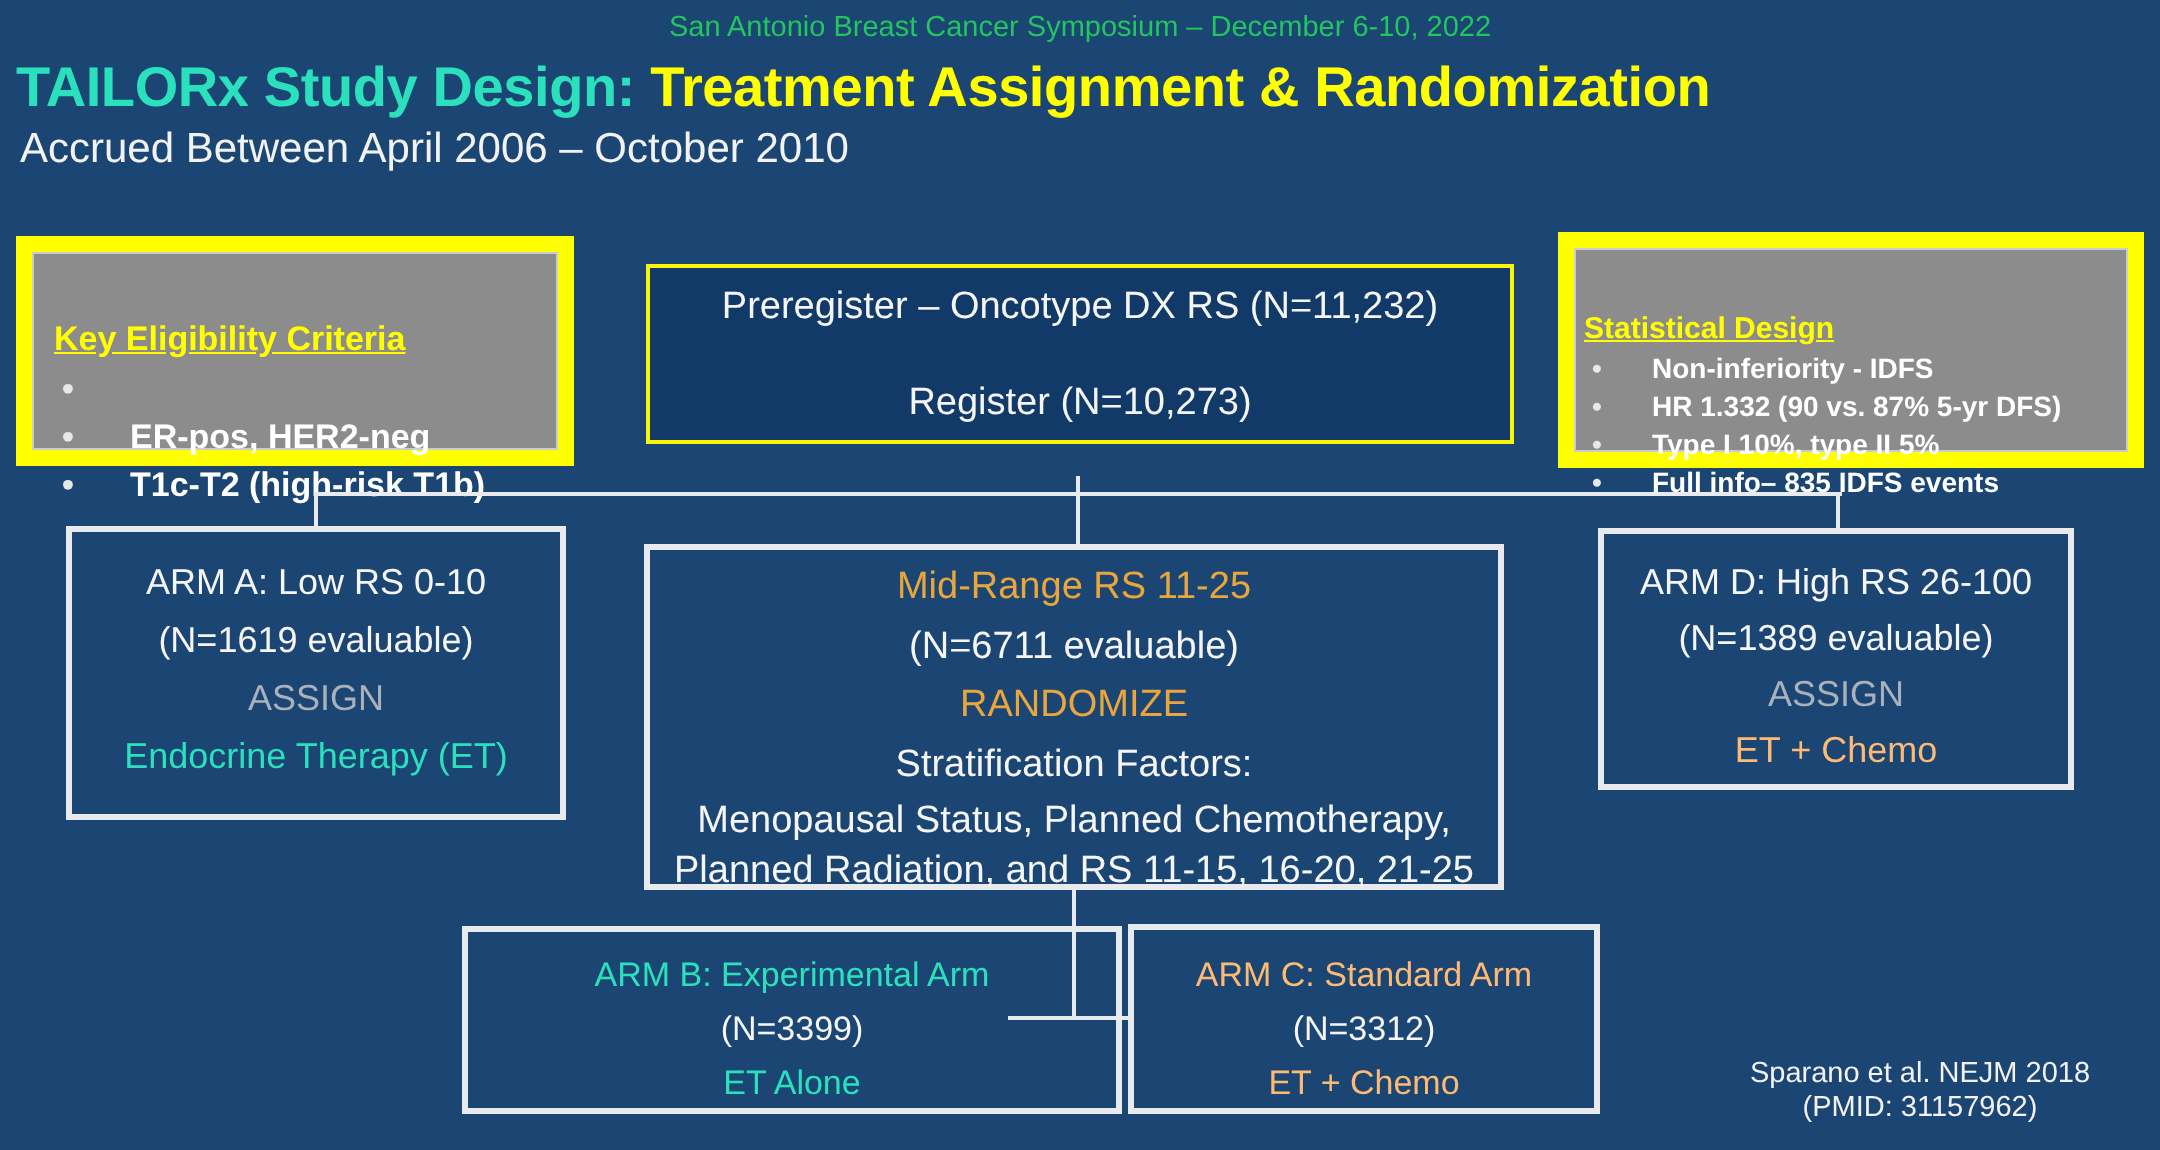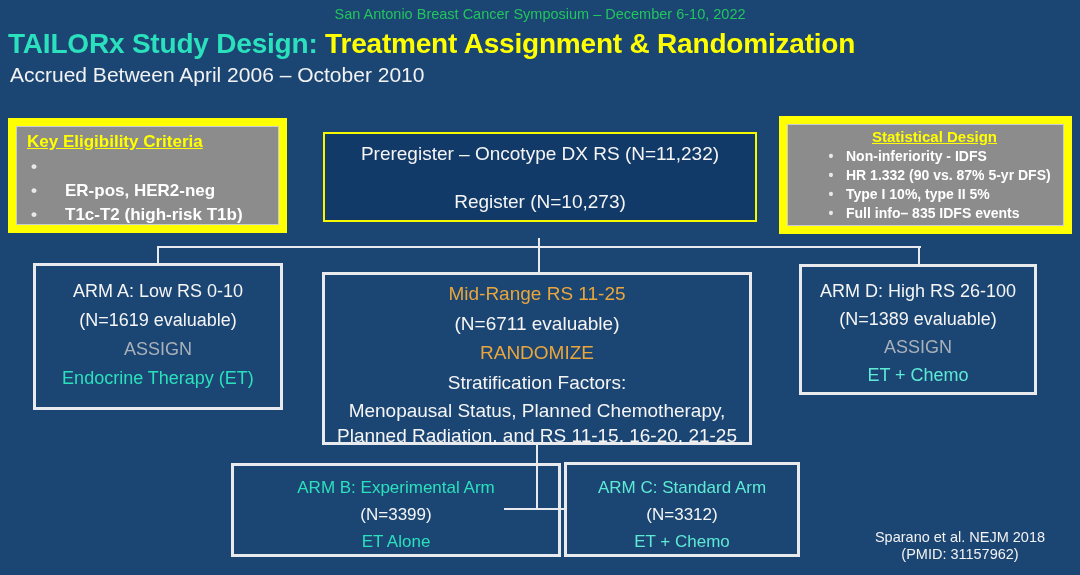--- a/index.html
+++ b/index.html
@@ -17,24 +17,24 @@
   .title .yellow{color:#ffff00;}
   .subtitle{top:63px;left:10px;font-size:21px;color:#f2f2f2;}
   
   .callout{border:8px solid #ffff00;background:#ffff00;box-sizing:border-box;}
   .callout .panel{
     background:#8c8c8c;border:1px solid #c9cdd1;width:100%;height:100%;
     box-sizing:border-box;font-weight:bold;
   }
   .callout.elig{left:8px;top:118px;width:279px;height:115px;}
   .callout.stat{left:779px;top:116px;width:293px;height:118px;}
-  .panel .head{color:#ffff00;text-decoration:underline;}
+  .panel .head{color:#ffff00;text-decoration:underline;margin-top:28px;}
   .elig .panel{padding:5px 8px 0 10px;font-size:17px;}
   .elig .panel .head{font-size:17px;margin-bottom:3px;}
-  .stat .panel{padding:3px 6px 0 24px;font-size:14px;text-align:center;}
+  .stat .panel{padding:3px 6px 0 4px;font-size:14px;}
   .stat .panel .head{font-size:15px;margin-bottom:2px;}
   .blist{list-style:none;margin:0;padding:0;}
   .blist li{display:flex;color:#ffffff;}
   .elig .blist li{line-height:24px;}
   .stat .blist li{line-height:19px;}
   .blist .dot{flex:0 0 auto;color:#e8e8e8;}
   .elig .blist .dot{width:34px;padding-left:4px;}
   .stat .blist .dot{width:30px;padding-left:4px;}
   
   .fbox{box-sizing:border-box;border:3px solid #e8eaed;text-align:center;}
@@ -45,21 +45,21 @@
     padding:9px 0 7px 0;font-size:19px;color:#f5f5f5;
   }
   .arm-a{left:33px;top:263px;width:250px;height:147px;padding-top:11px;font-size:18px;line-height:29px;}
   .mid{left:322px;top:272px;width:430px;height:173px;padding-top:4px;font-size:19px;line-height:29.5px;}
   .mid .small{line-height:21.5px;margin-top:3px;}
   .arm-d{left:799px;top:264px;width:238px;height:131px;padding-top:10px;font-size:18px;line-height:28px;}
   .arm-b{left:231px;top:463px;width:330px;height:94px;padding-top:8px;font-size:17px;line-height:27px;}
   .arm-c{left:564px;top:462px;width:236px;height:95px;padding-top:9px;font-size:17px;line-height:27px;}
   .white{color:#f5f5f5;}
   .tealtx{color:#2be0bd;}
-  .yellowtx{color:#5eead4;}
+  .yellowtx{color:#fdba74;}
   .orangetx{color:#e9a63c;}
   .graytx{color:#a9b1ba;}
   
   .line{background:#e8eaed;}
   .cv1{left:538px;top:238px;width:2px;height:10px;}
   .ch1{left:158px;top:246px;width:763px;height:2px;}
   .cv2{left:157px;top:246px;width:2px;height:19px;}
   .cv3{left:538px;top:246px;width:2px;height:28px;}
   .cv4{left:918px;top:246px;width:2px;height:20px;}
   .cv5{left:536px;top:444px;width:2px;height:66px;}

